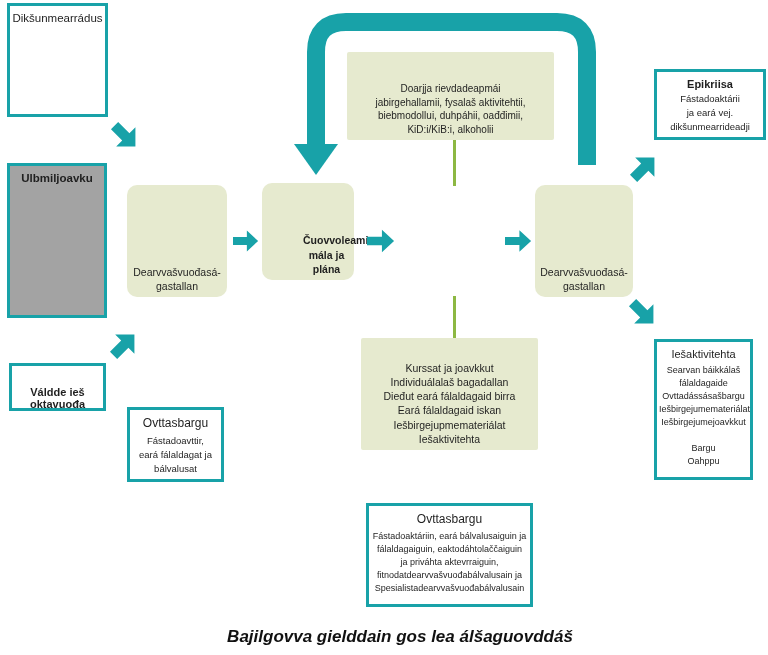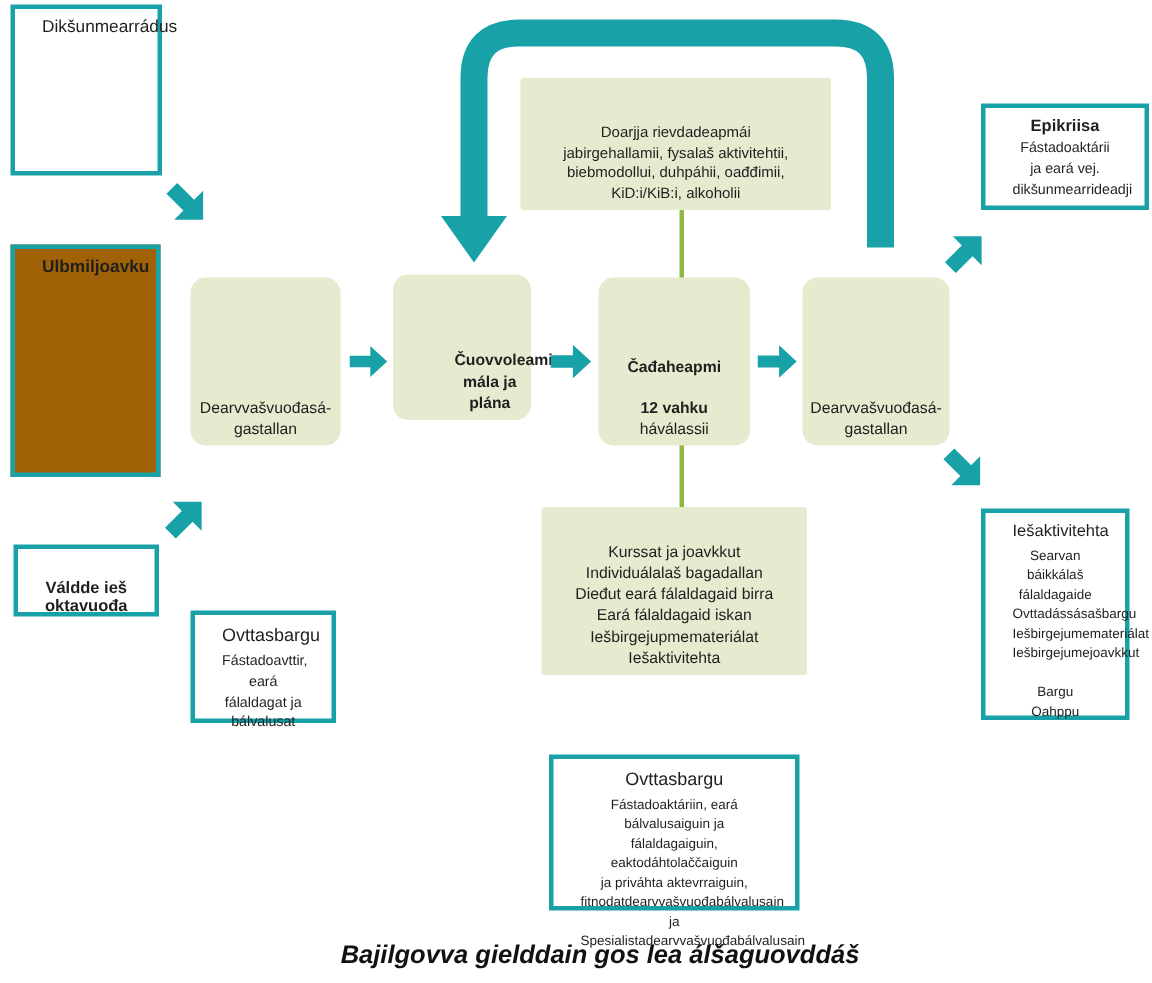--- a/index.html
+++ b/index.html
@@ -6,27 +6,27 @@
   #canvas{
     position:relative;width:768px;height:655px;background:#ffffff;overflow:hidden;
     font-family:"Liberation Sans",sans-serif;color:#1f1f1f;
   }
   .abs{position:absolute;box-sizing:border-box;}
   .pre{white-space:pre-line;}
   
   .wbox{
     background:#ffffff;border:3px solid #18a2a8;text-align:center;
     display:flex;flex-direction:column;justify-content:flex-start;
-    padding:6px 18px;
+    padding:6px 2px;
   }
   .wbox .t{font-size:11.5px;margin-bottom:4px;}
   .wbox .t.b{font-weight:bold;}
   .wbox .bd{font-size:9px;line-height:1.45;}
   
-  .tealfill{background:#a16207;}
+  .tealfill{background:#a3a3a3;}
   
   .gbox{
     background:#e6eacf;border-radius:10px;text-align:center;
     display:flex;flex-direction:column;justify-content:flex-end;
     font-size:10.5px;line-height:1.35;padding:4px;
   }
   .gbox.square{border-radius:2px;}
   .bold{font-weight:bold;}
   .teal{fill:#18a2a8;}
   .gline{background:#8db843;width:3px;}
@@ -61,26 +61,20 @@
   <div class="abs gbox" style="left:127px;top:185px;width:100px;height:112px;">
     <div class="pre">Dearvvašvuođasá-
 gastallan</div>
   </div>
 
   <div class="abs gbox" style="left:262px;top:183px;width:92px;height:97px;padding-left:41px;">
     <div class="pre bold">Čuovvoleami
 mála ja plána</div>
   </div>
 
-  <div class="abs gbox" style="left:399px;top:185px;width:101px;height:112px;">
-    <div class="bold">Čađaheapmi</div>
-    <div class="spacer"></div>
-    <div class="bold">12 vahku</div>
-    <div>háválassii</div>
-  </div>
 
   <div class="abs gbox" style="left:535px;top:185px;width:98px;height:112px;">
     <div class="pre">Dearvvašvuođasá-
 gastallan</div>
   </div>
 
   <div class="abs gbox square" style="left:361px;top:338px;width:177px;height:112px;font-size:10.5px;">
     <div class="pre">Kurssat ja joavkkut
 Individuálalaš bagadallan
 Dieđut eará fálaldagaid birra

